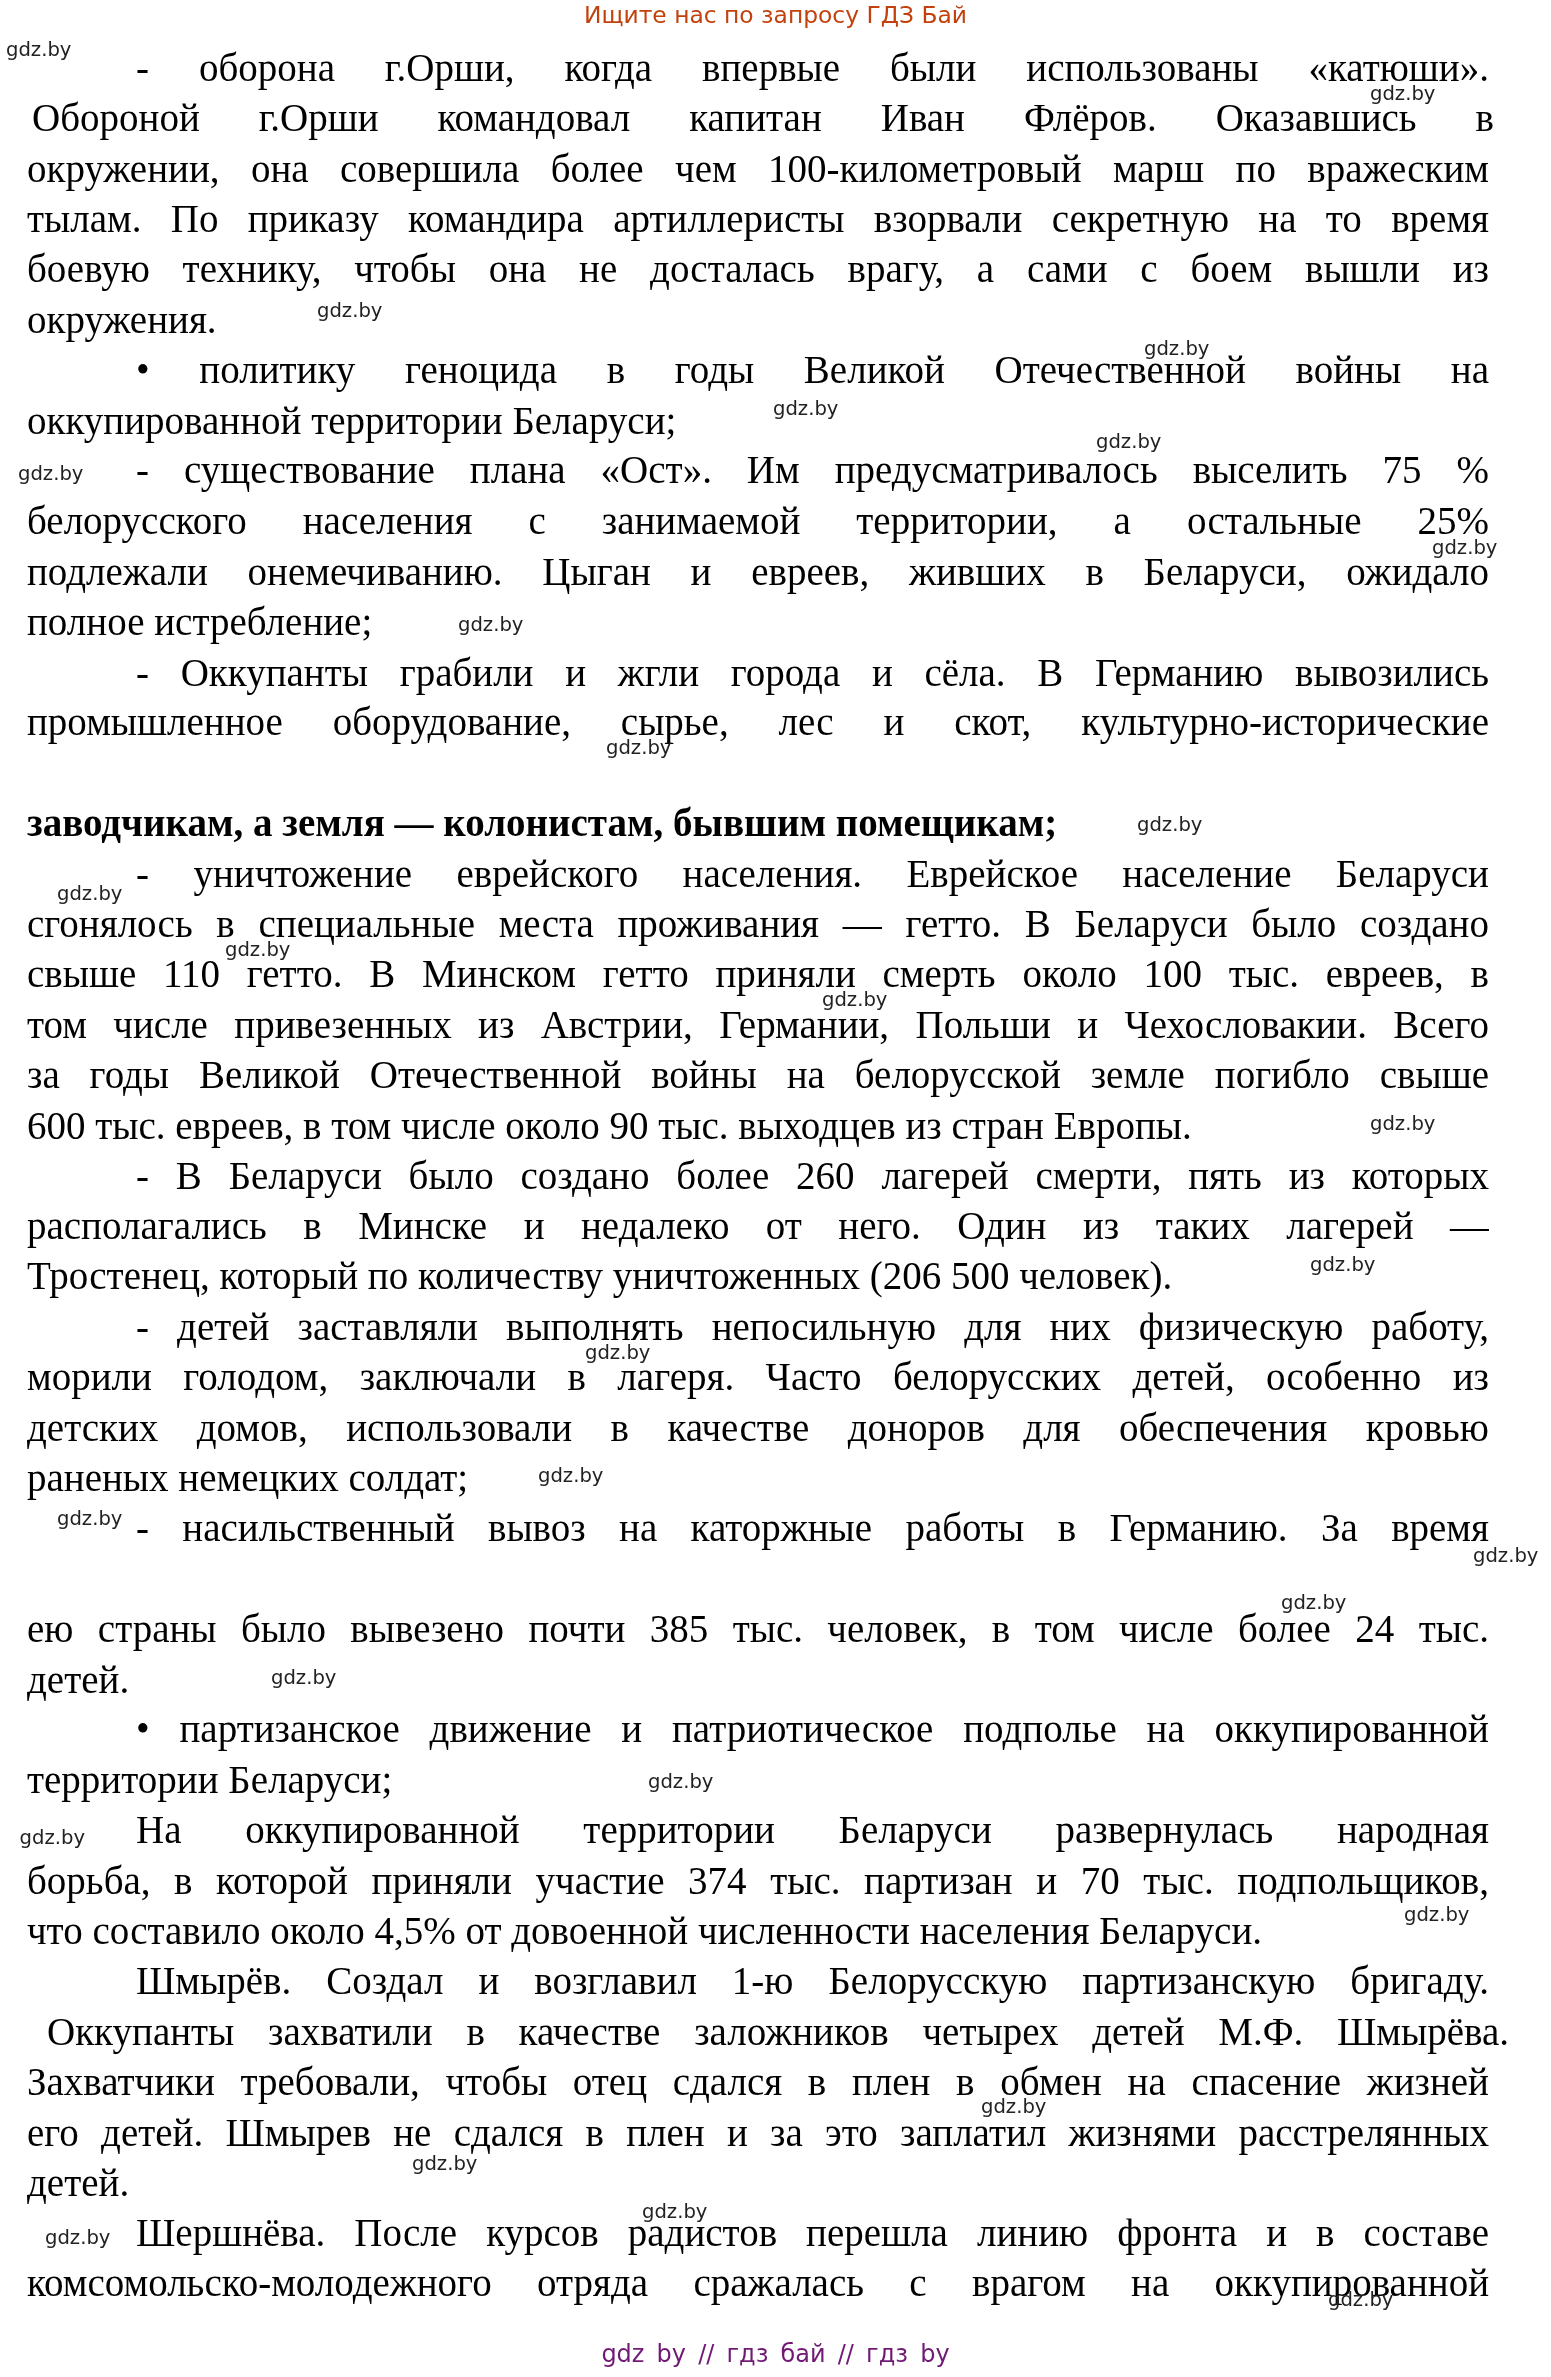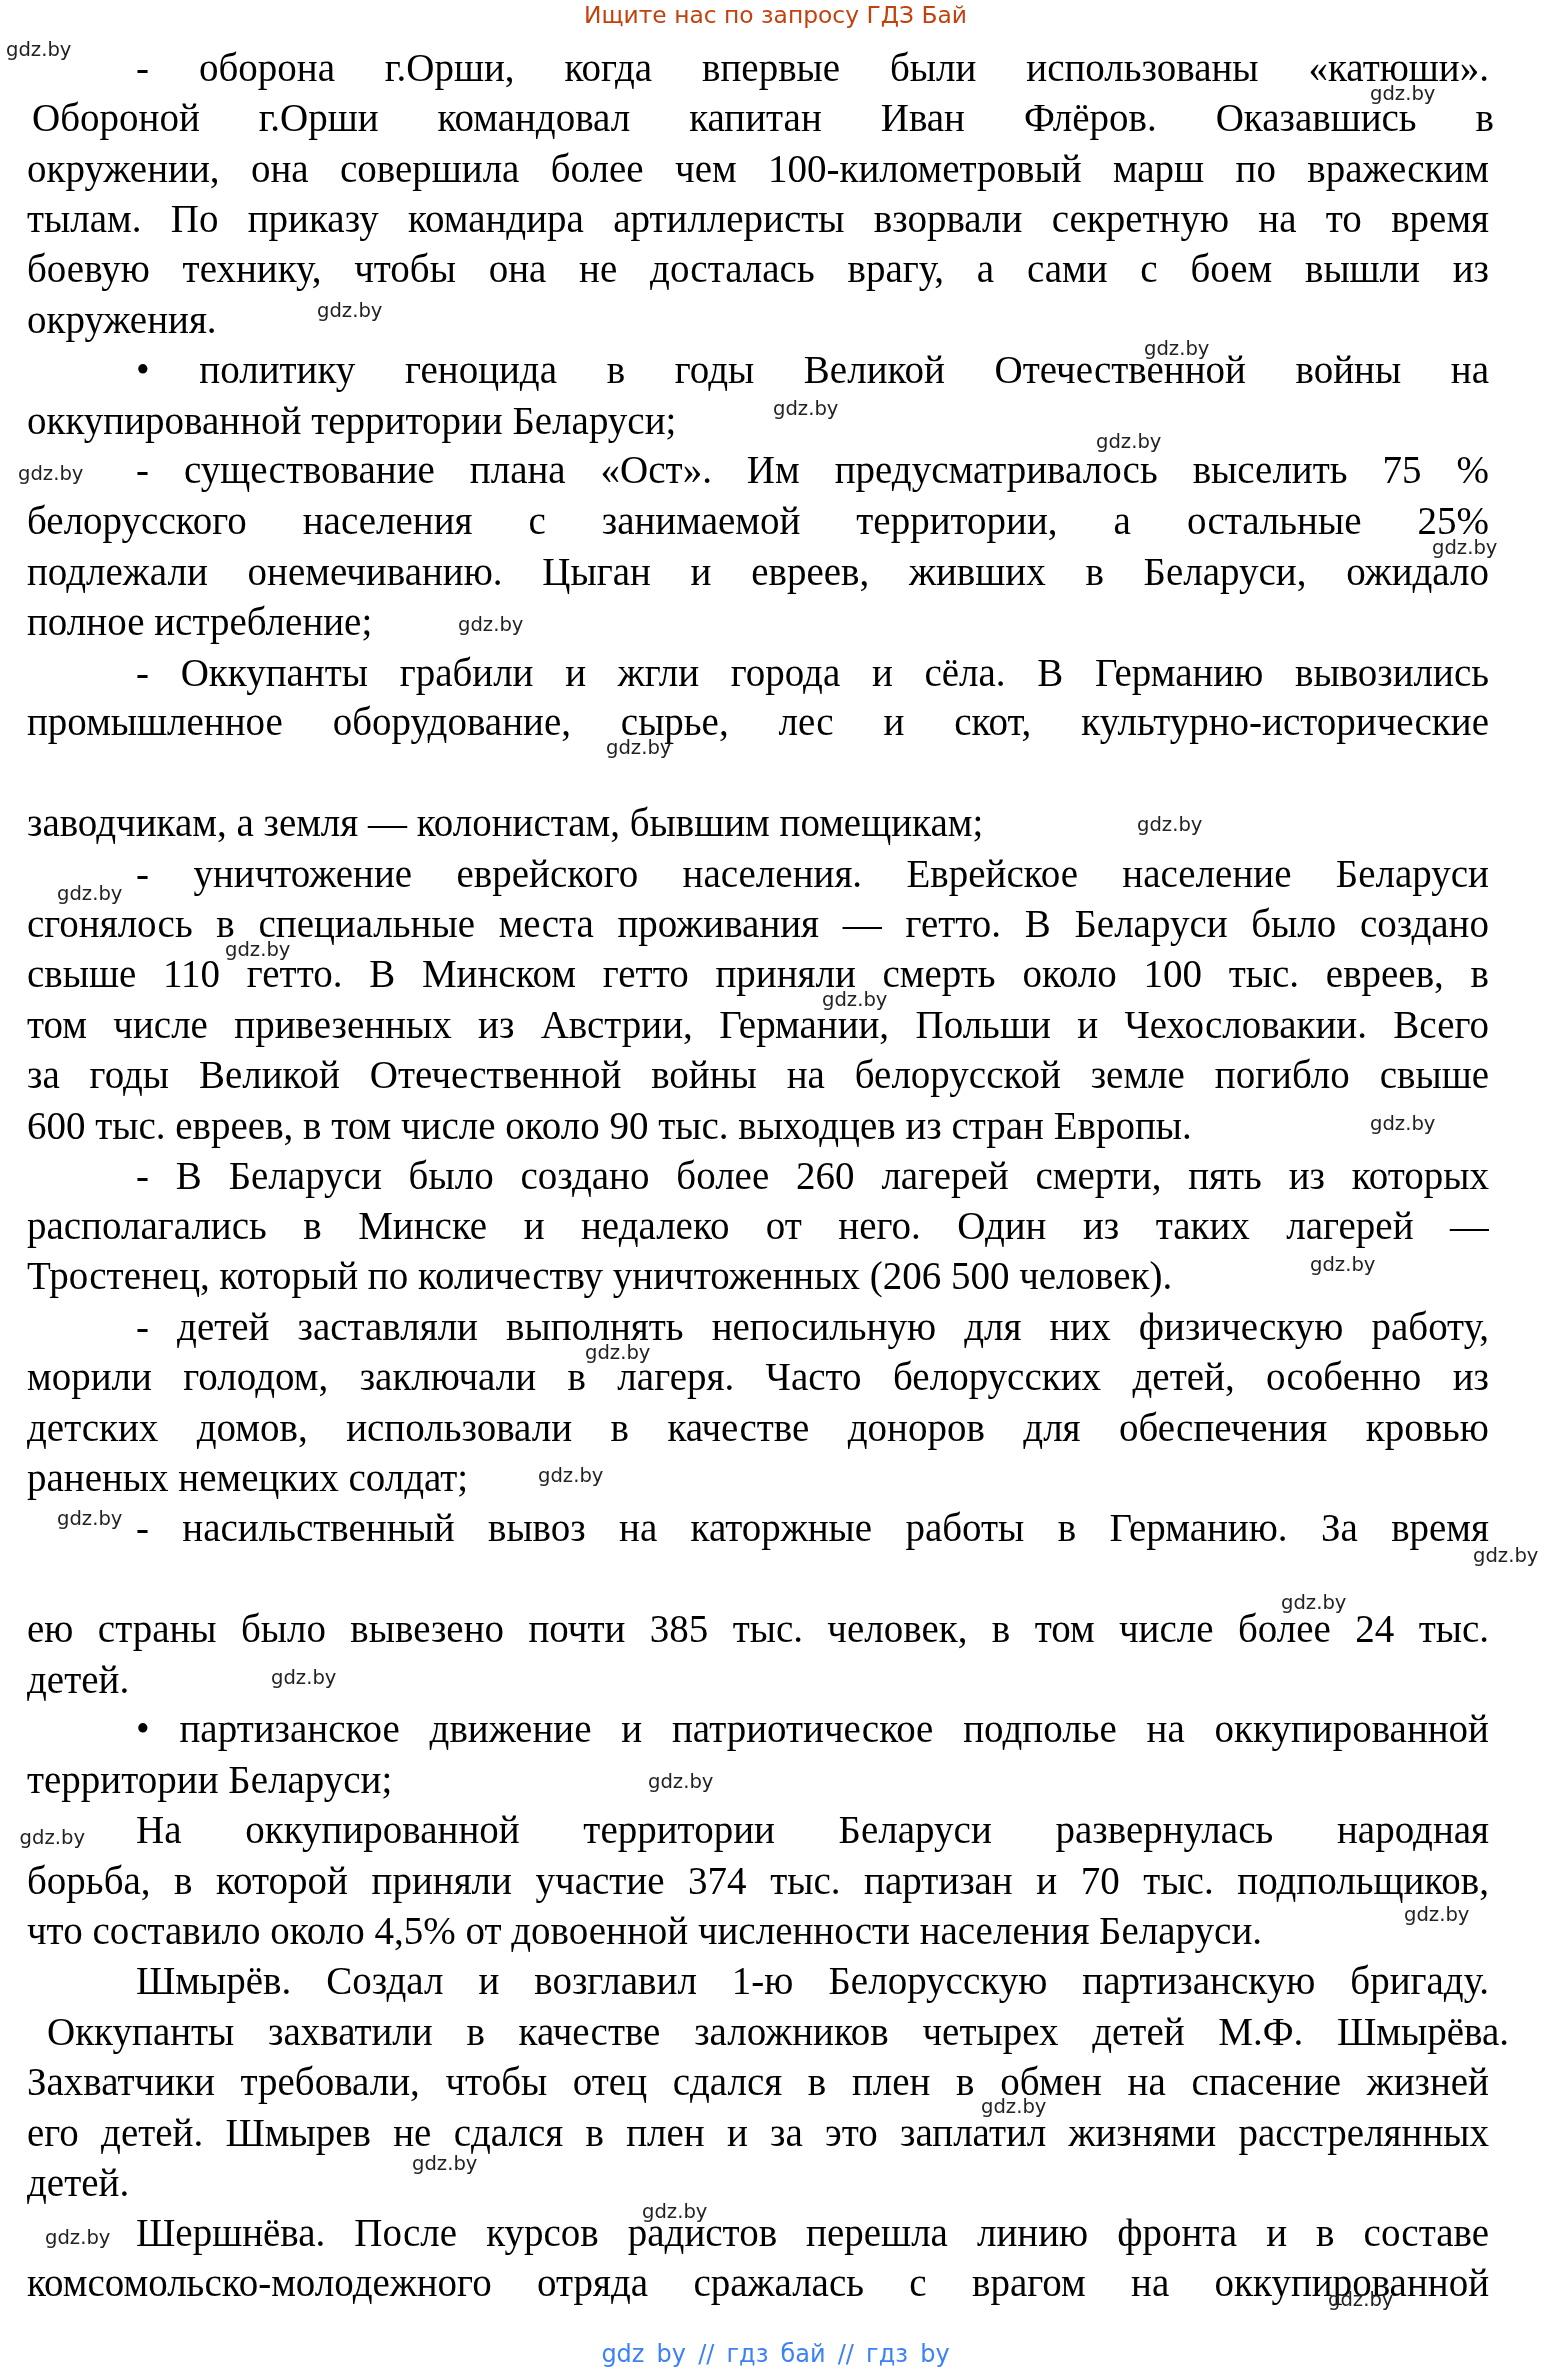--- a/index.html
+++ b/index.html
@@ -4,21 +4,21 @@
 <style>
   html, body { margin: 0; padding: 0; background: #ffffff; }
   body { width: 1551px; height: 2377px; position: relative; overflow: hidden; }
   .header {
     position: absolute; left: 0; top: 0; width: 1551px; height: 30px;
     text-align: center; color: #c2410c;
     font-family: "DejaVu Sans", sans-serif; font-size: 23.4px; line-height: 30px;
   }
   .footer {
     position: absolute; left: 0; top: 2335px; width: 1551px; height: 38px;
-    text-align: center; color: #3b82f6;
+    text-align: center; color: #701a75;
     font-family: "DejaVu Sans", sans-serif; font-size: 24px; line-height: 38px;
     word-spacing: 4.5px;
   }
   .page { position: absolute; left: 0; top: 0; width: 1551px; height: 2377px; }
   .line {
     position: absolute; height: 50px;
     font-family: "Liberation Serif", serif; font-size: 39px; line-height: 50px;
     color: #000; white-space: nowrap; overflow: visible;
   }
   .line.j { text-align: justify; text-align-last: justify; white-space: normal; overflow: hidden; }
@@ -41,21 +41,21 @@
     <div class="line j" style="left: 27px; width: 1462px; top: 244px;">боевую технику, чтобы она не досталась врагу, а сами с боем вышли из</div>
     <div class="line l" style="left: 27px; width: 302px; top: 295px;">окружения.</div>
     <div class="line j" style="left: 136px; width: 1353px; top: 345px;">• политику геноцида в годы Великой Отечественной войны на</div>
     <div class="line l" style="left: 27px; width: 754px; top: 396px;">оккупированной территории Беларуси;</div>
     <div class="line j" style="left: 136px; width: 1353px; top: 445px;">- существование плана «Ост». Им предусматривалось выселить 75 %</div>
     <div class="line j" style="left: 27px; width: 1462px; top: 496px;">белорусского населения с занимаемой территории, а остальные 25%</div>
     <div class="line j" style="left: 27px; width: 1462px; top: 547px;">подлежали онемечиванию. Цыган и евреев, живших в Беларуси, ожидало</div>
     <div class="line l" style="left: 27px; width: 452px; top: 597px;">полное истребление;</div>
     <div class="line j" style="left: 136px; width: 1353px; top: 648px;">- Оккупанты грабили и жгли города и сёла. В Германию вывозились</div>
     <div class="line j" style="left: 27px; width: 1462px; top: 697px;">промышленное оборудование, сырье, лес и скот, культурно-исторические</div>
-    <div class="line l" style="left: 27px; width: 1131px; top: 798px;">заводчикам, а земля — колонистам, бывшим помещикам;</div>
+    <div class="line l" style="left: 27px; width: 1131px; top: 798px; font-weight: bold;">заводчикам, а земля — колонистам, бывшим помещикам;</div>
     <div class="line j" style="left: 136px; width: 1353px; top: 849px;">- уничтожение еврейского населения. Еврейское население Беларуси</div>
     <div class="line j" style="left: 27px; width: 1462px; top: 899px;">сгонялось в специальные места проживания — гетто. В Беларуси было создано</div>
     <div class="line j" style="left: 27px; width: 1462px; top: 949px;">свыше 110 гетто. В Минском гетто приняли смерть около 100 тыс. евреев, в</div>
     <div class="line j" style="left: 27px; width: 1462px; top: 1000px;">том числе привезенных из Австрии, Германии, Польши и Чехословакии. Всего</div>
     <div class="line j" style="left: 27px; width: 1462px; top: 1050px;">за годы Великой Отечественной войны на белорусской земле погибло свыше</div>
     <div class="line l" style="left: 27px; width: 1319px; top: 1101px;">600 тыс. евреев, в том числе около 90 тыс. выходцев из стран Европы.</div>
     <div class="line j" style="left: 136px; width: 1353px; top: 1151px;">- В Беларуси было создано более 260 лагерей смерти, пять из которых</div>
     <div class="line j" style="left: 27px; width: 1462px; top: 1201px;">располагались в Минске и недалеко от него. Один из таких лагерей —</div>
     <div class="line l" style="left: 27px; width: 1281px; top: 1251px;">Тростенец, который по количеству уничтоженных (206 500 человек).</div>
     <div class="line j" style="left: 136px; width: 1353px; top: 1302px;">- детей заставляли выполнять непосильную для них физическую работу,</div>

